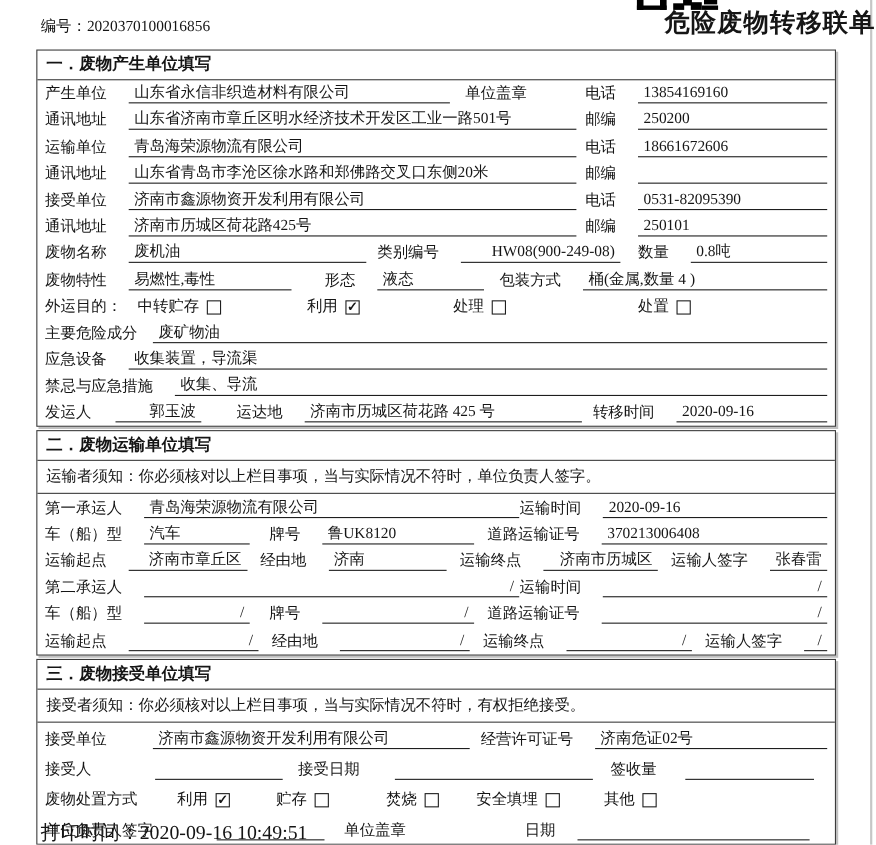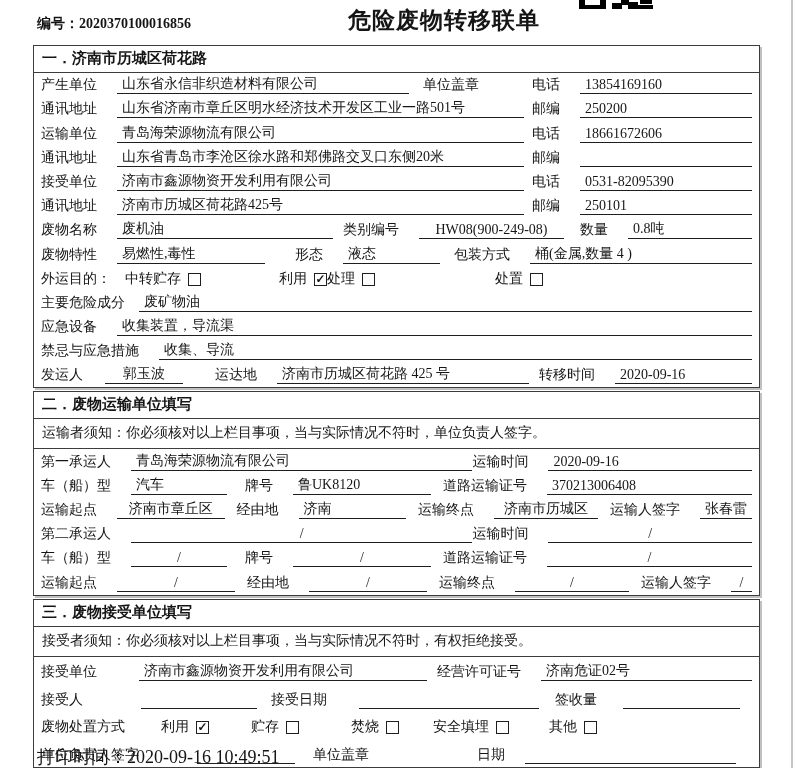--- a/index.html
+++ b/index.html
@@ -2,37 +2,37 @@
 <html><head>
 <meta charset="utf-8">
 <style>
   * { margin:0; padding:0; box-sizing:border-box; }
   html,body { width:796px; height:768px; background:#fff; overflow:hidden;
     font-family:"Liberation Serif","DejaVu Serif",serif; color:#151515; }
   .page { position:relative; width:796px; height:768px; background:#fff; }
   .scan-edge { position:absolute; right:3px; top:0; width:2px; height:768px; background:#c6c6c6; }
 
   .tophead { position:relative; height:44px; }
-  .serial { position:absolute; left:37px; top:15px; font-size:14px; white-space:nowrap;font-weight:bold; }
-  .doc-title { position:absolute; left:0; right:0; top:5px; text-align:center; padding-left:92px;
+  .serial { position:absolute; left:37px; top:15px; font-size:14px; white-space:nowrap; }
+  .doc-title { position:absolute; left:0; right:0; top:5px; text-align:right; padding-left:92px;
     font-size:23px; font-weight:bold; letter-spacing:1px; }
   .qr-frag { position:absolute; left:575px; top:0; width:78px; height:10px; }
 
   .formwrap { position:absolute; left:33px; top:45px; width:727px; }
   .sec { border:1px solid #3c3c3c; background:#fff; margin-bottom:3px;
     box-shadow:2px 2px 0 rgba(140,140,140,.55); }
   .sec-h { font-weight:bold; font-size:15px; padding:3px 8px 4px 8px; border-bottom:1px solid #3c3c3c; }
   .notice { font-size:14px; padding:5px 8px 6px 8px; border-bottom:1px solid #3c3c3c; }
 
   .row { display:flex; align-items:flex-end; height:24.2px; padding:0 7px 3px 7px;
     font-size:14px; white-space:nowrap; }
   .sec3 .row { height:27.5px; }
   .lbl { white-space:nowrap; }
   .val { border-bottom:1px solid #1e1e1e; padding:0 5px; margin-left:20px; white-space:nowrap; min-height:17px; }
-  .val.c { text-align:center; }
+  .val.c { text-align:right; }
   .grow { flex:1 1 auto; }
   .cbx { width:13px; height:13px; border:1.5px solid #1e1e1e; margin:0 0 2px 7px;
     display:inline-flex; align-items:center; justify-content:center; flex:0 0 auto;
     font-size:12px; line-height:11px; font-weight:bold; }
   .footer { position:absolute; left:37px; top:745px; font-size:18px; white-space:nowrap; }
 </style>
 </head>
 <body>
 
 <div class="page">
@@ -49,21 +49,21 @@
         <rect x="46" y="0" width="8" height="5" fill="#000"></rect>
         <rect x="53" y="2" width="10" height="7" fill="#000"></rect>
       <rect x="65" y="0" width="12" height="4" fill="#000"></rect>
         <rect x="63" y="5" width="15" height="4" fill="#000"></rect>
     </svg>
   </div>
 
   <div class="formwrap">
 
     <div class="sec sec1">
-      <div class="sec-h">一．济南市历城区荷花路</div>
+      <div class="sec-h">一．废物产生单位填写</div>
 
       <div class="row">
         <span class="lbl">产生单位</span>
         <span class="val" style="width:292px">山东省永信非织造材料有限公司</span>
         <span class="lbl" style="margin-left:14px">单位盖章</span>
         <span class="grow"></span>
         <span class="lbl">电话</span>
         <span class="val" style="width:172px">13854169160</span>
       </div>
 
@@ -123,21 +123,21 @@
       <div class="row">
         <span class="lbl">外运目的：</span>
         <span class="lbl" style="margin-left:14px">中转贮存</span>
         <span class="cbx">
             <span></span>
           </span>
         <span class="lbl" style="margin-left:78px">利用</span>
         <span class="cbx">
             <span>✓</span>
           </span>
-        <span class="lbl" style="">处理</span>
+        <span class="lbl" style="margin-left:85px">处理</span>
         <span class="cbx">
             <span></span>
           </span>
         <span class="lbl" style="margin-left:120px">处置</span>
         <span class="cbx">
             <span></span>
           </span>
       </div>
 
       <div class="row">

